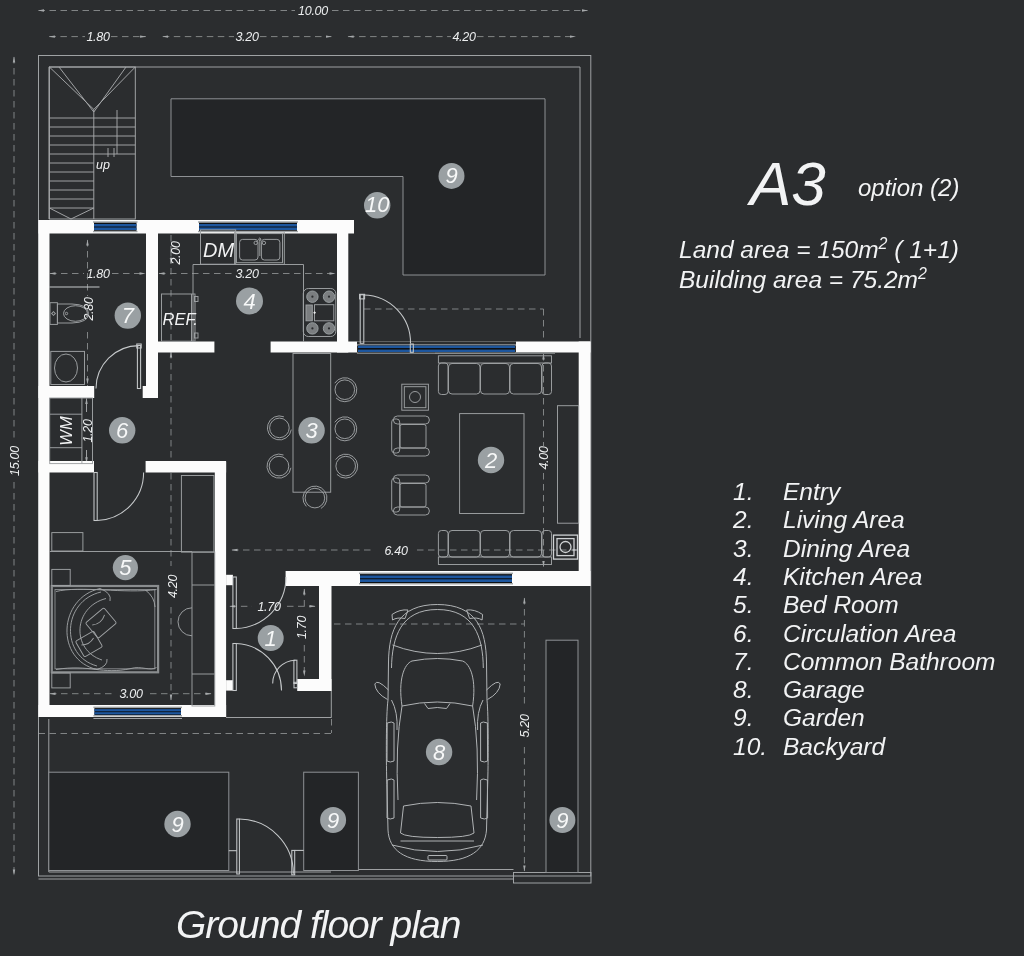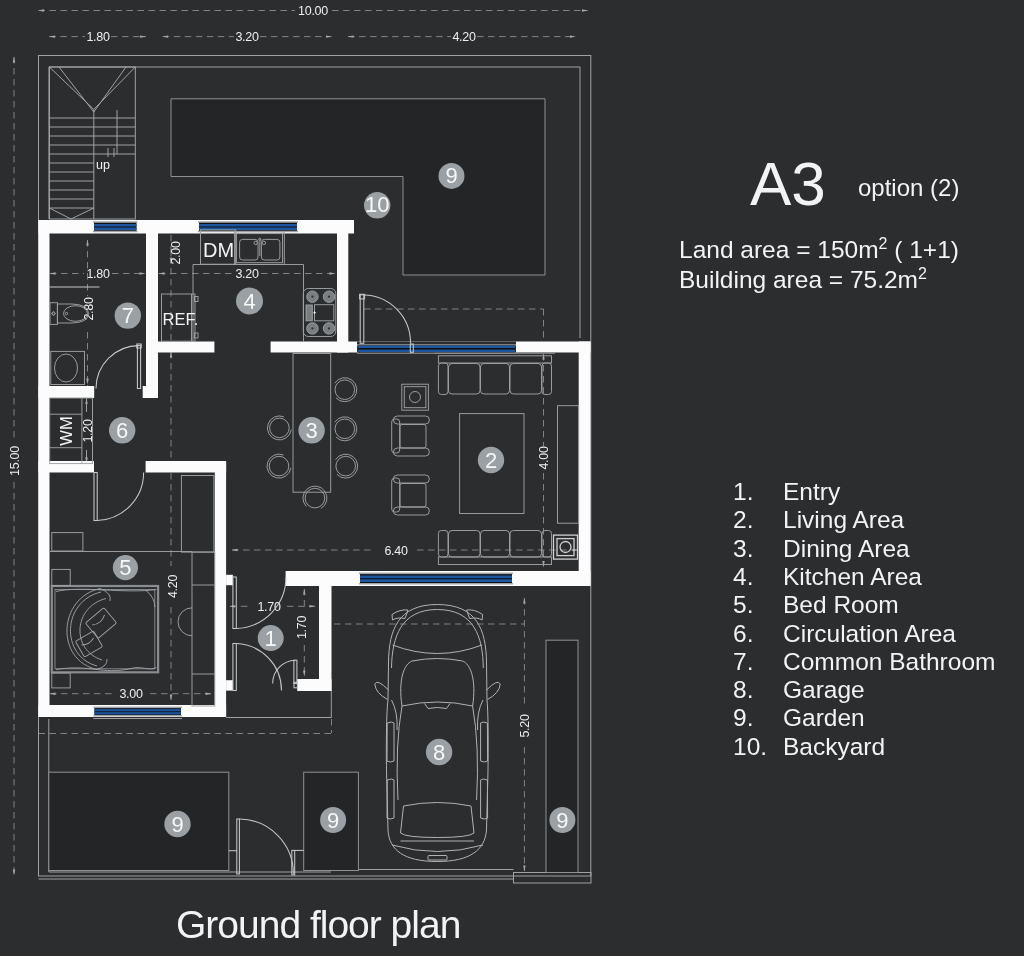--- a/index.html
+++ b/index.html
@@ -1,17 +1,17 @@
 <!DOCTYPE html>
 <html><head>
 <meta charset="utf-8">
 <style>
   html,body{margin:0;padding:0;background:#2b2d2f;}
   #page{position:relative;width:1024px;height:956px;background:#2b2d2f;overflow:hidden;
-        font-family:"Liberation Sans", sans-serif;}
+        font-family:"Liberation Sans", sans-serif;font-style:italic;}
   svg text{font-family:"Liberation Sans", sans-serif;}
   .thin{stroke:#a5a8aa;fill:none;stroke-width:0.95;}
   .bright{stroke:#c6c9cb;fill:none;stroke-width:1.05;}
   .furn{stroke:#9ea1a3;fill:none;stroke-width:0.95;}
   .dash{stroke:#8b8e90;fill:none;stroke-width:0.9;stroke-dasharray:6.5 4.5;}
   .wall{fill:#fcfcfc;}
   .dimtxt{fill:#eceeef;font-size:12.5px;letter-spacing:-0.3px;}
   .numc{fill:#9aa0a3;}
   .numt{fill:#f7f8f8;font-size:22px;}
   .lbl{fill:#f2f3f4;}

